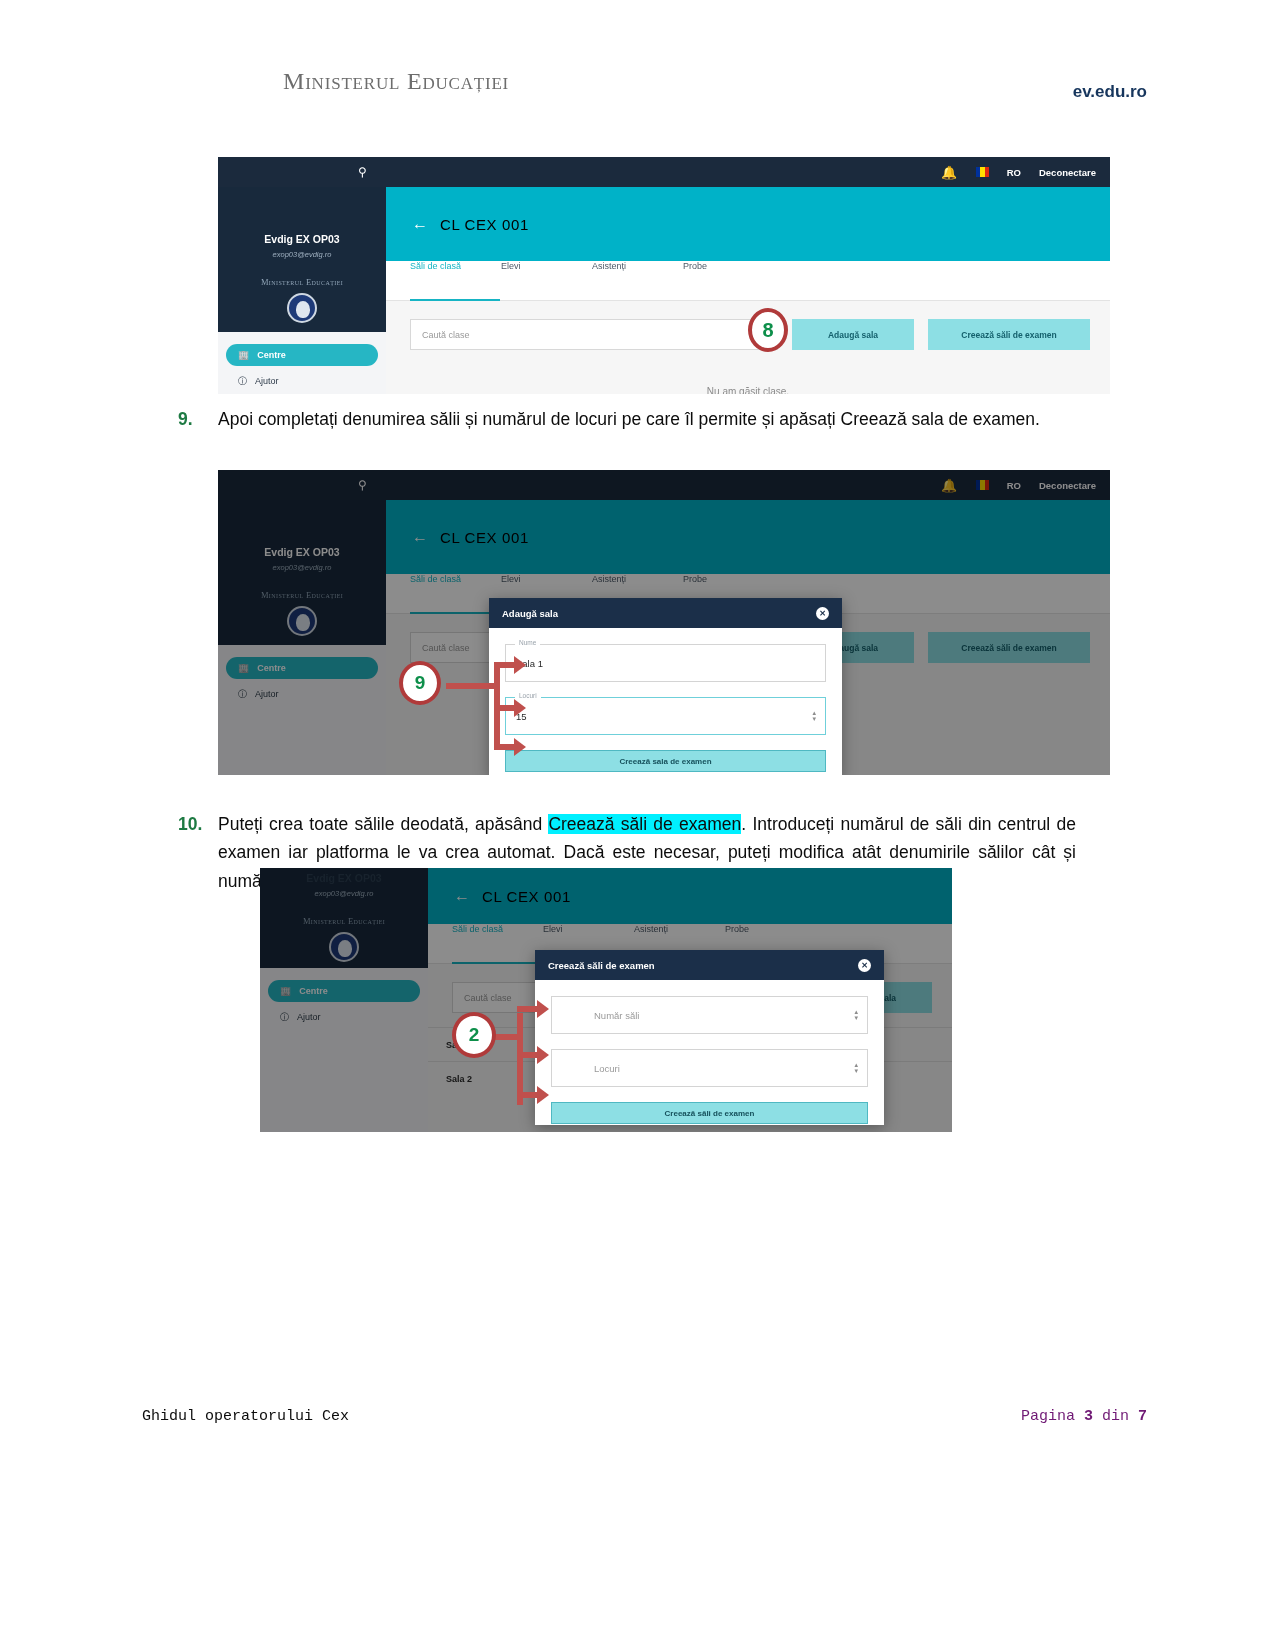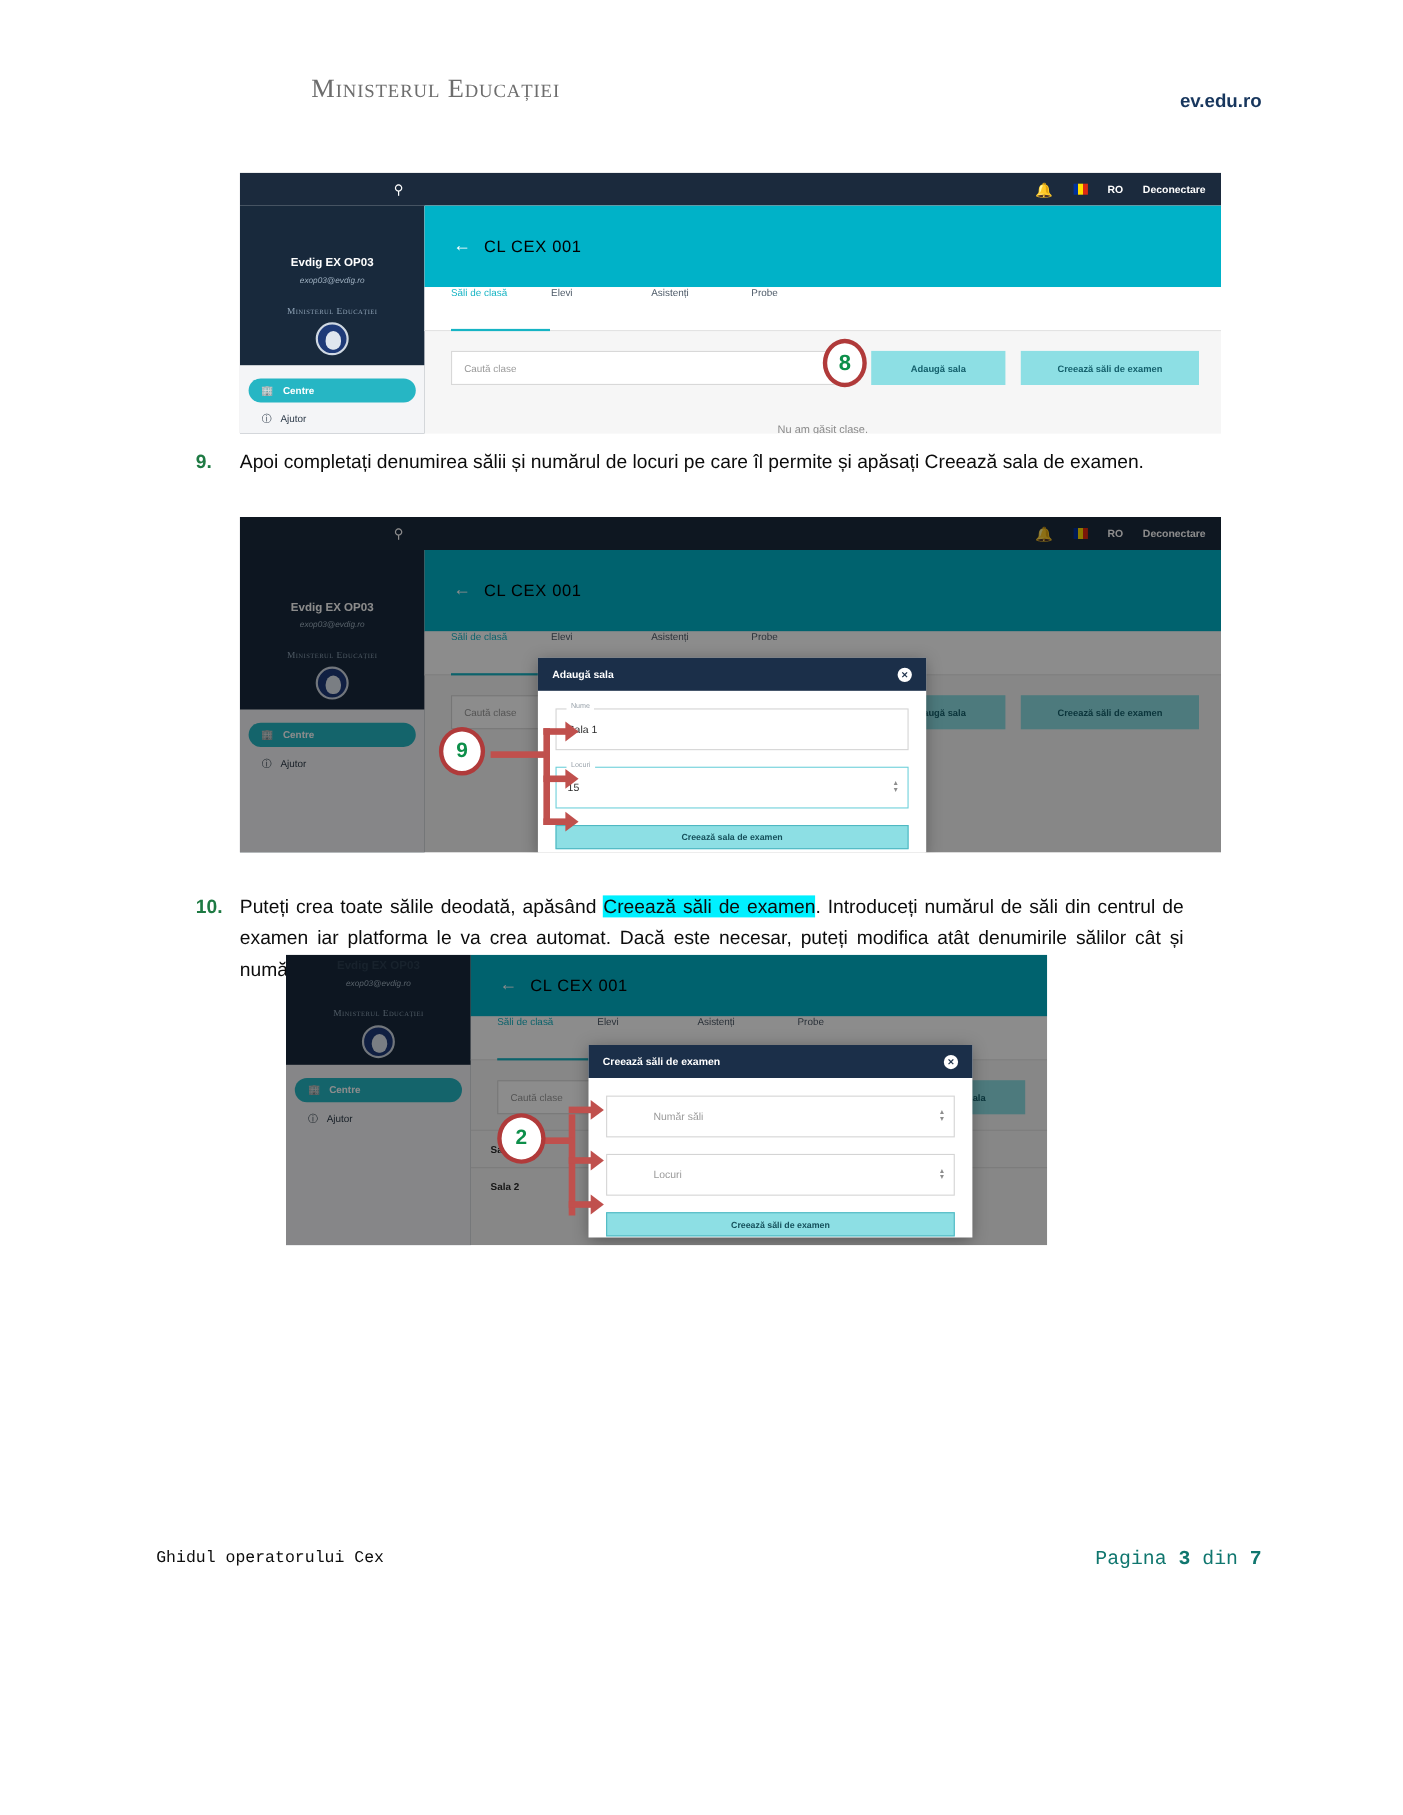--- a/index.html
+++ b/index.html
@@ -129,21 +129,21 @@
   
   .step { position:absolute; display:flex; font-size:17.5px; color:#0c0c0c;
     line-height:1.62; font-family:"Liberation Sans", sans-serif; }
   .step-num { color:#1e7a43; font-weight:bold; width:40px; flex:none; }
   .step-body { width:858px; text-align:justify; }
   .hl { background:#00f0ff; }
 
   
   .footer { position:absolute; left:0; right:0; top:1408px; height:40px;font-family:Liberation Mono, monospace; }
   .footer-left { position:absolute; left:142px; top:0; font-size:15px; color:#0c0c0c; }
-  .footer-right { position:absolute; right:128px; top:0; font-size:18px; color:#0f766e; }
+  .footer-right { position:absolute; right:128px; top:0; font-size:15px; color:#701a75; }
   .footer-right b { font-weight:bold; }
 
   .tbl-row { display:flex; align-items:center; height:34px; padding-left:18px;
     font-size:9px; color:#2b2b2b; font-weight:bold; border-top:1px solid #e0e0e0; }
 </style>
 </head>
 <body>
 
 <div class="page">
 

